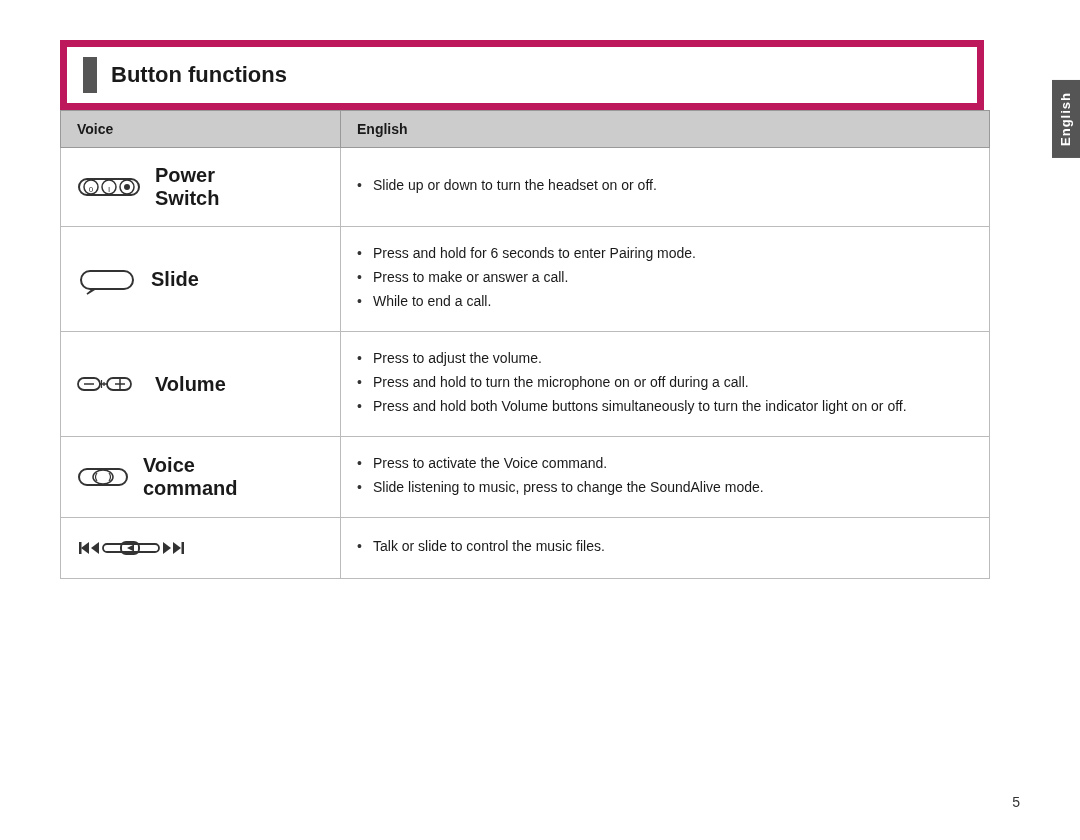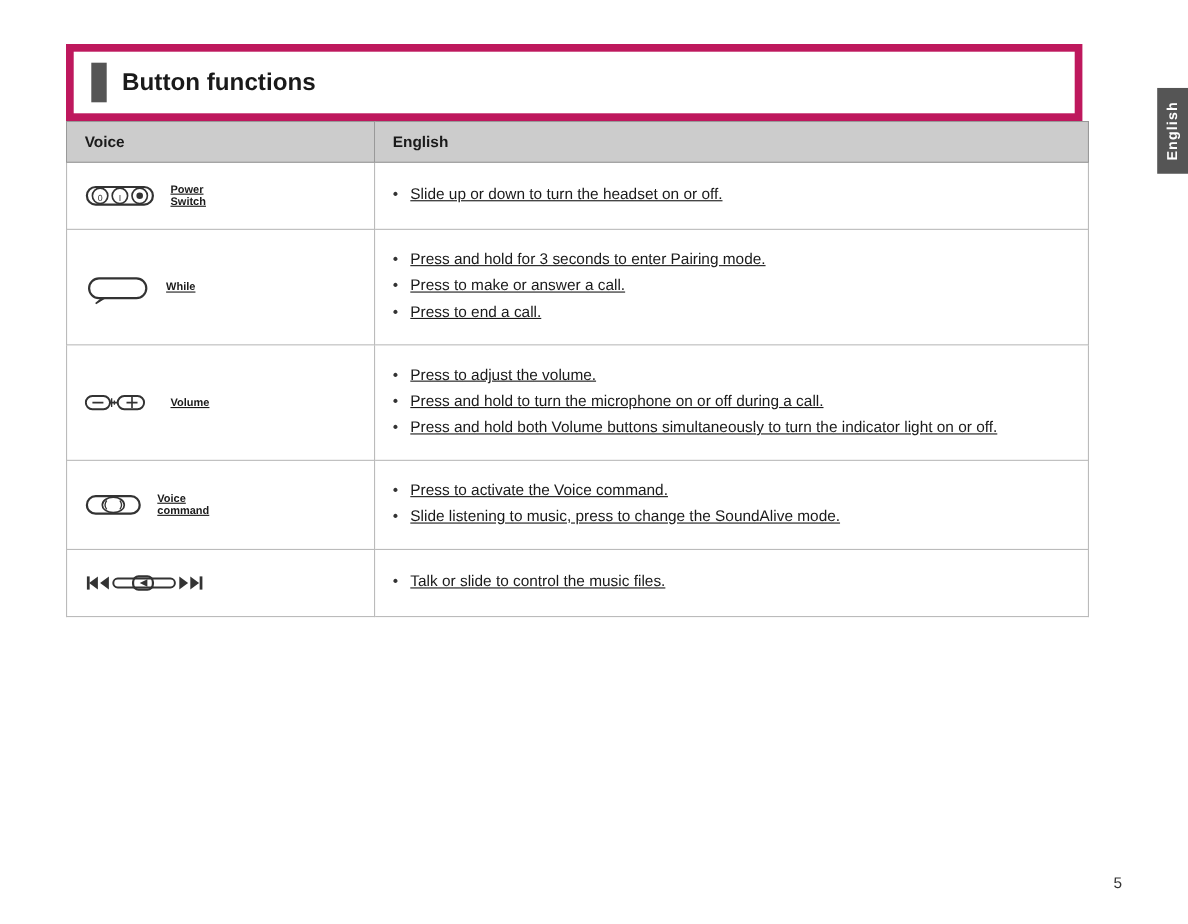--- a/index.html
+++ b/index.html
@@ -91,29 +91,27 @@
     }
 
     .btn-inner {
       display: flex;
       align-items: center;
       gap: 14px;
     }
 
     .btn-label {
       font-weight: bold;
-      font-size: 10px;
-      text-decoration: underline;
+      font-size: 20px;
     }
 
     .func-cell {
       vertical-align: top;
       padding-top: 14px;
       padding-bottom: 14px;
-      text-decoration: underline;
     }
 
     .func-cell ul {
       list-style: none;
       padding: 0;
     }
 
     .func-cell ul li {
       padding-left: 16px;
       position: relative;
@@ -199,28 +197,28 @@
 
       <tr>
         <td class="btn-cell">
           <div class="btn-inner">
             <span class="icon-talk">
               <svg width="60" height="32" viewBox="0 0 60 32">
                 <rect x="4" y="8" width="52" height="18" rx="9" ry="9" fill="none" stroke="#333" stroke-width="2"></rect>
                 <path d="M16 26 L10 31 L18 26" fill="none" stroke="#333" stroke-width="1.5"></path>
               </svg>
             </span>
-            <span class="btn-label">While</span>
-          </div>
-        </td>
-        <td class="func-cell">
-          <ul>
-            <li>Press and hold for 3 seconds to enter Pairing mode.</li>
+            <span class="btn-label">Slide</span>
+          </div>
+        </td>
+        <td class="func-cell">
+          <ul>
+            <li>Press and hold for 6 seconds to enter Pairing mode.</li>
             <li>Press to make or answer a call.</li>
-            <li>Press to end a call.</li>
+            <li>While to end a call.</li>
           </ul>
         </td>
       </tr>
 
       <tr>
         <td class="btn-cell">
           <div class="btn-inner">
             <span class="icon-volume">
               <svg width="64" height="28" viewBox="0 0 64 28">
 

